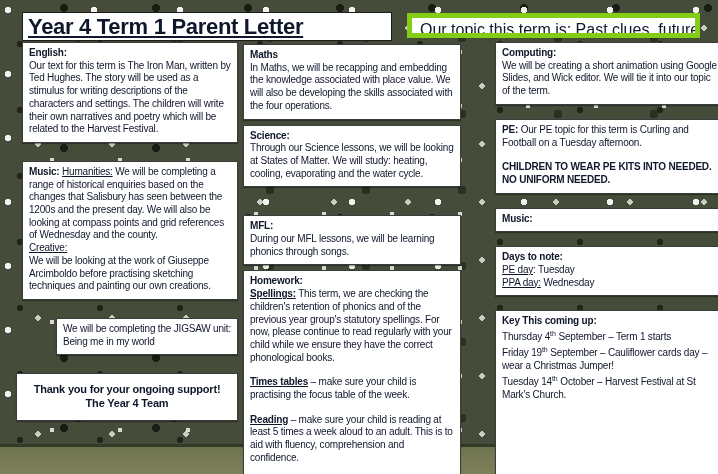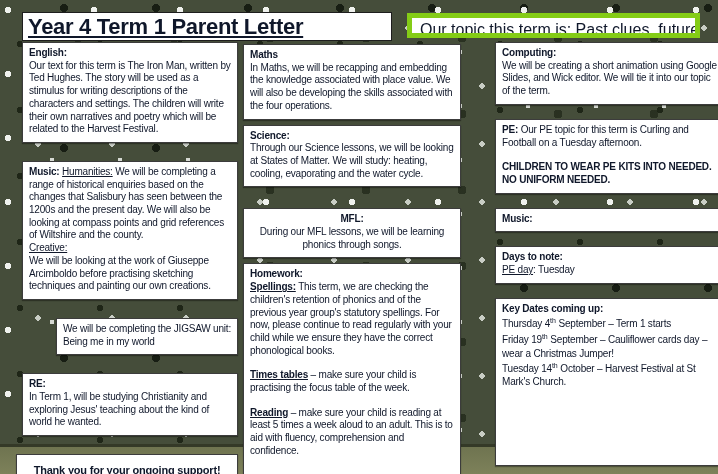--- a/index.html
+++ b/index.html
@@ -59,21 +59,21 @@
     box-shadow:0 1px 1px rgba(0,0,0,.35);
   }
   .hd{font-weight:bold;}
   .b{font-weight:bold;}
   .u{text-decoration:underline;}
   .bu{font-weight:bold;text-decoration:underline;}
   .pre{white-space:pre-line;}
   .box p{margin:0 0 12px;}
   .box p:last-child{margin-bottom:16px;}
   .warning{font-weight:bold;margin-top:12px;}
-  .box-mfl{margin-top:16px;text-align:center;}
+  .box-mfl{margin-top:23px;}
   .box-homework{min-height:200px;}
   .box-keydates{min-height:168px;}
   .box-thanks{
     width:222px;margin-left:4px;text-align:center;font-weight:bold;
     font-size:11px;line-height:14px;padding:8px 4px 10px;
   }
   .sup{font-size:7px;vertical-align:super;letter-spacing:0;}
 </style>
 </head>
 <body>
@@ -87,34 +87,30 @@
 
   <div class="banner-box">Our topic this term is: Past clues, future messages</div>
 
   <div class="col col-left">
     <div class="box">
       <div class="hd">English:</div>
       <div>Our text for this term is The Iron Man, written by Ted Hughes. The story will be used as a stimulus for writing descriptions of the characters and settings.  The children will write their own narratives and poetry which will be related to the Harvest Festival.</div>
     </div>
 
     <div class="box">
-      <div><span class="b">Music: </span><span class="u">Humanities:</span><span> We will be completing a range of historical enquiries based on the changes that Salisbury has seen between the 1200s and the present day. We will also be looking at compass points and grid references of Wiltshire and the county.</span></div>
+      <div><span class="b">Music: </span><span class="u">Humanities:</span><span> We will be completing a range of historical enquiries based on the changes that Salisbury has seen between the 1200s and the present day. We will also be looking at compass points and grid references of Wednesday and the county.</span></div>
       <div class="u">Creative:</div>
       <div>We will be looking at the work of Giuseppe Arcimboldo before practising sketching techniques and painting our own creations.</div>
     </div>
 
     <div class="box">
       <div class="pre">We will be completing the JIGSAW unit:
 Being me in my world</div>
     </div>
 
-    <div class="box">
-      <div class="hd">RE:</div>
-      <div>In Term 1, will be studying Christianity and exploring Jesus' teaching about the kind of world he wanted.</div>
-    </div>
 
     <div class="box box-thanks">
       <div>Thank you for your ongoing support!</div>
       <div>The Year 4 Team</div>
     </div>
   </div>
 
   <div class="col col-mid">
     <div class="box">
       <div class="hd">Maths</div>
@@ -150,22 +146,23 @@
       <div class="warning">CHILDREN TO WEAR PE KITS INTO NEEDED. NO UNIFORM NEEDED.</div>
     </div>
 
     <div class="box">
       <div class="hd">Music:</div>
     </div>
 
     <div class="box">
       <div class="hd">Days to note:</div>
       <div><span class="u">PE day</span><span>: Tuesday</span></div>
+      <div><span class="u">PPA day:</span><span> Wednesday</span></div>
     </div>
 
     <div class="box box-keydates">
-      <div class="hd">Key Dates coming up:</div>
+      <div class="hd">Key This coming up:</div>
       <div><span>Thursday 4</span><span class="sup">th</span><span> September – Term 1 starts</span></div>
       <div><span>Friday 19</span><span class="sup">th</span><span> September – Cauliflower cards day – wear a Christmas Jumper!</span></div>
       <div><span>Tuesday 14</span><span class="sup">th</span><span> October – Harvest Festival at St Mark's Church.</span></div>
     </div>
   </div>
 </div>
 
 </body></html>

